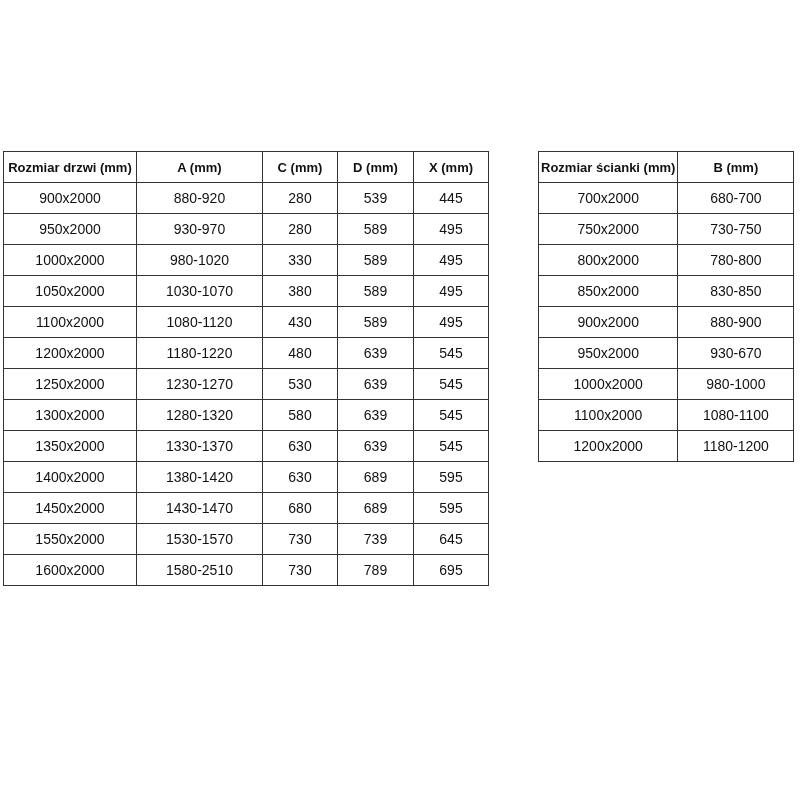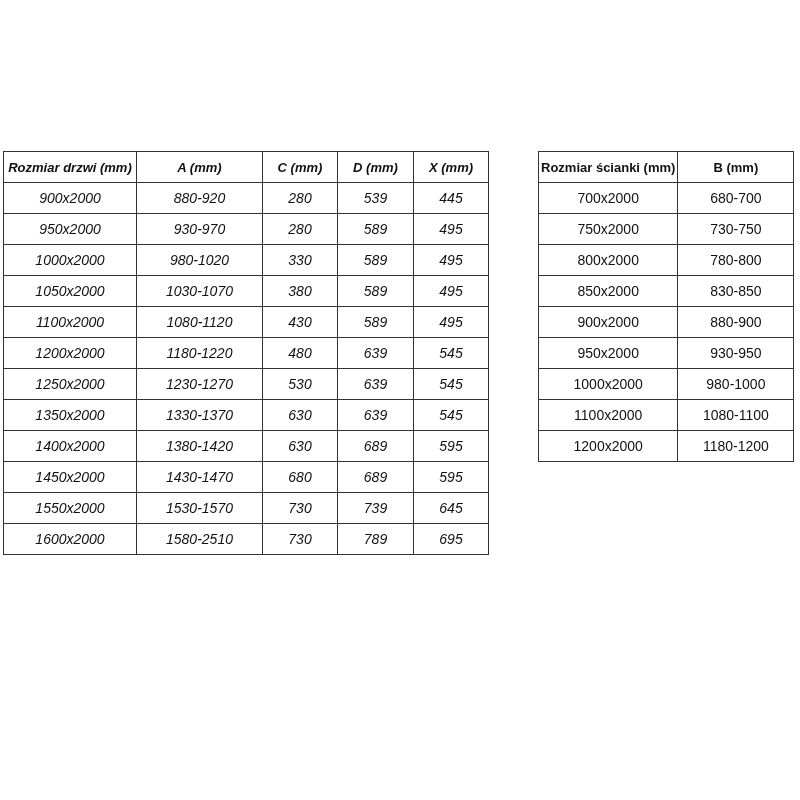--- a/index.html
+++ b/index.html
@@ -30,21 +30,21 @@
     font-size: 14px;
     color: var(--text-color, #111111);
     white-space: nowrap;
     overflow: hidden;
     font-weight: normal;
   }
   .spec-table th {
     font-weight: bold;
     font-size: 13px;
   }
-  #door-table { left: 3px;   top: 151px; font-style: italic; }
+  #door-table { left: 3px;   top: 151px; }
   #wall-table { left: 538px; top: 151px; padding-left: 25px; }
 </style>
 </head>
 <body>
 
 <div class="canvas">
   <table id="door-table" class="spec-table">
       <colgroup>
         <col style="width: 133px;">
         <col style="width: 126px;">
@@ -105,20 +105,27 @@
           <td>545</td>
         </tr>
         <tr>
           <td>1250x2000</td>
           <td>1230-1270</td>
           <td>530</td>
           <td>639</td>
           <td>545</td>
         </tr>
         <tr>
+          <td>1300x2000</td>
+          <td>1280-1320</td>
+          <td>580</td>
+          <td>639</td>
+          <td>545</td>
+        </tr>
+        <tr>
           <td>1350x2000</td>
           <td>1330-1370</td>
           <td>630</td>
           <td>639</td>
           <td>545</td>
         </tr>
         <tr>
           <td>1400x2000</td>
           <td>1380-1420</td>
           <td>630</td>
@@ -175,21 +182,21 @@
         <tr>
           <td>850x2000</td>
           <td>830-850</td>
         </tr>
         <tr>
           <td>900x2000</td>
           <td>880-900</td>
         </tr>
         <tr>
           <td>950x2000</td>
-          <td>930-950</td>
+          <td>930-670</td>
         </tr>
         <tr>
           <td>1000x2000</td>
           <td>980-1000</td>
         </tr>
         <tr>
           <td>1100x2000</td>
           <td>1080-1100</td>
         </tr>
         <tr>

